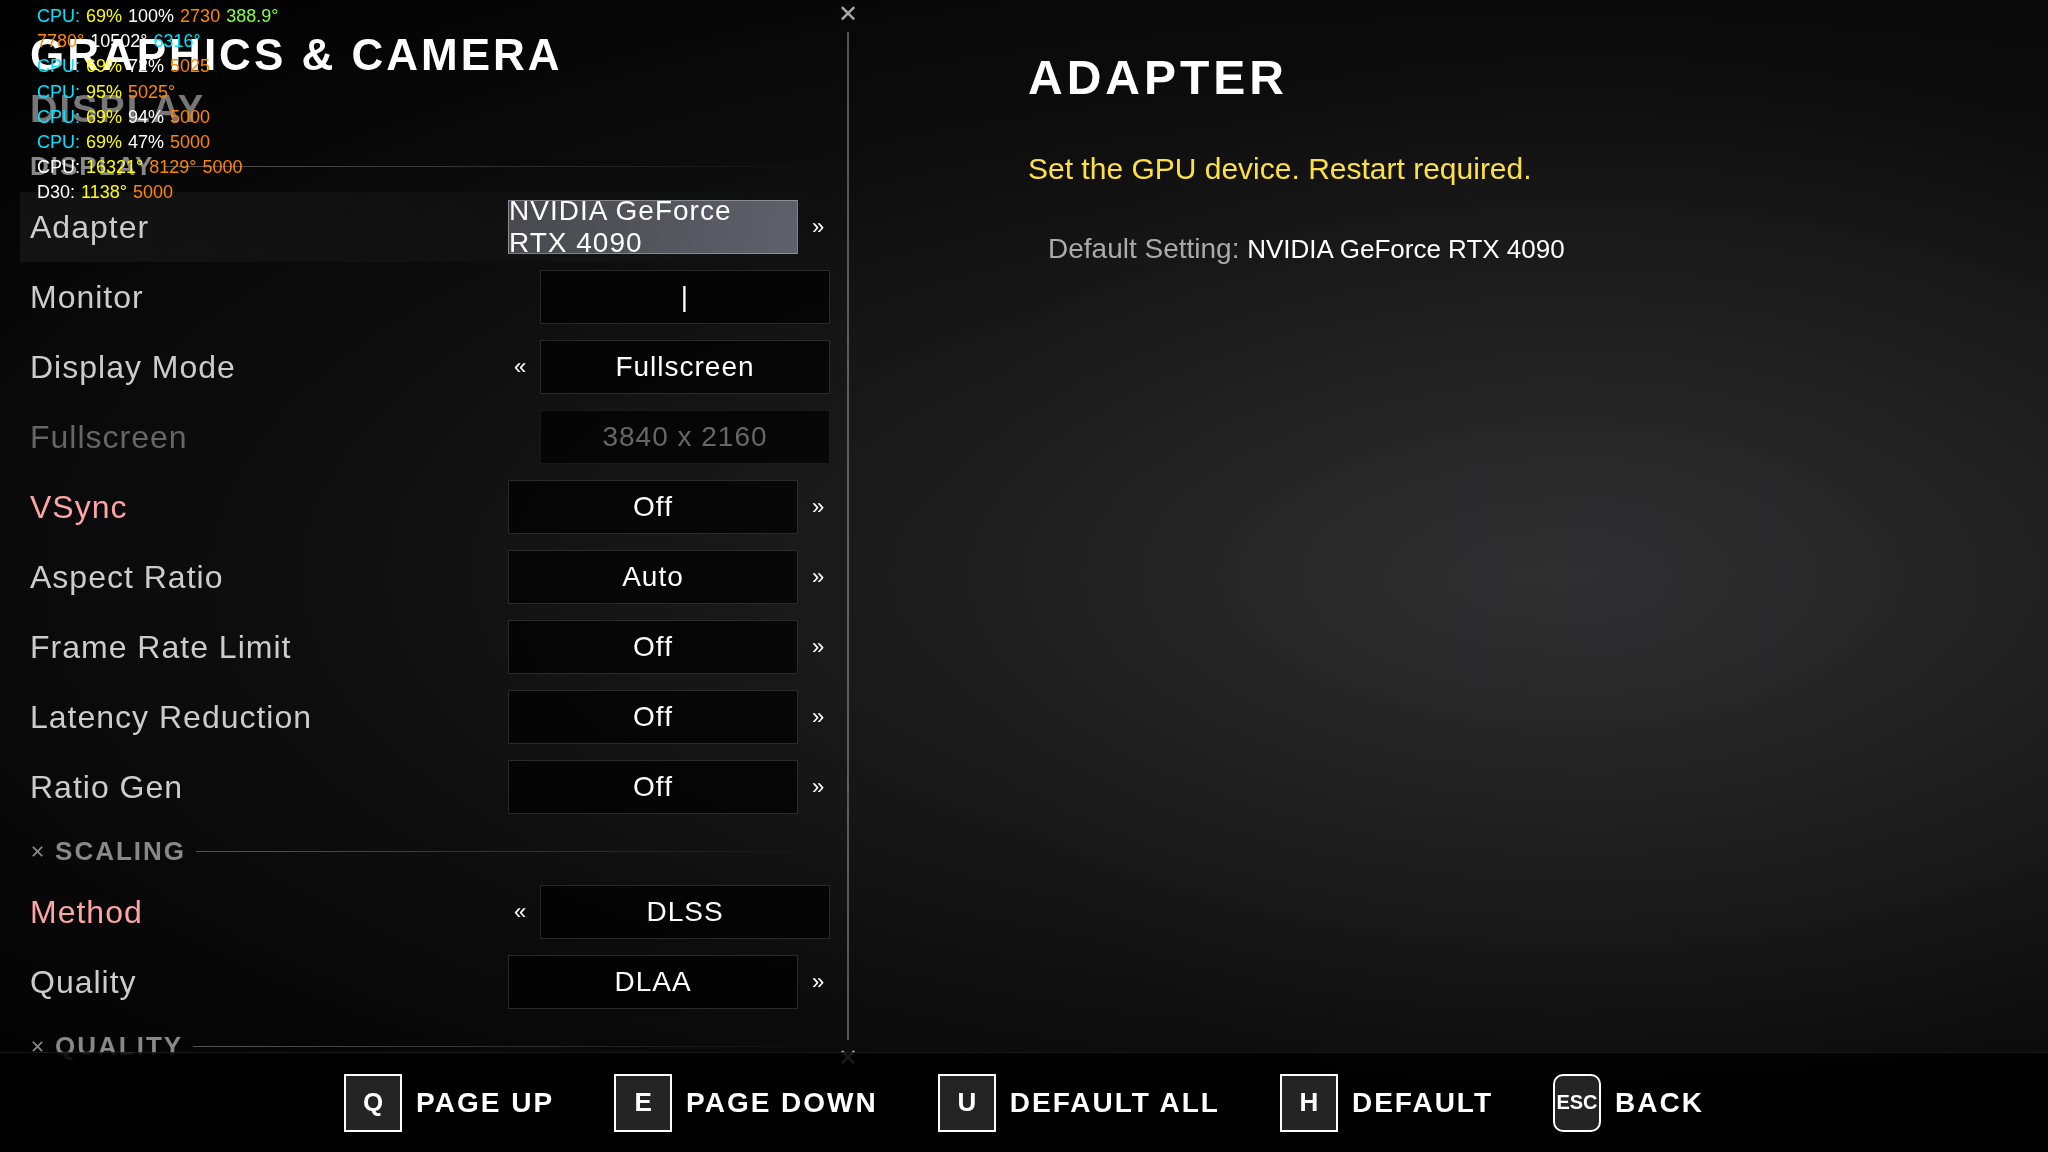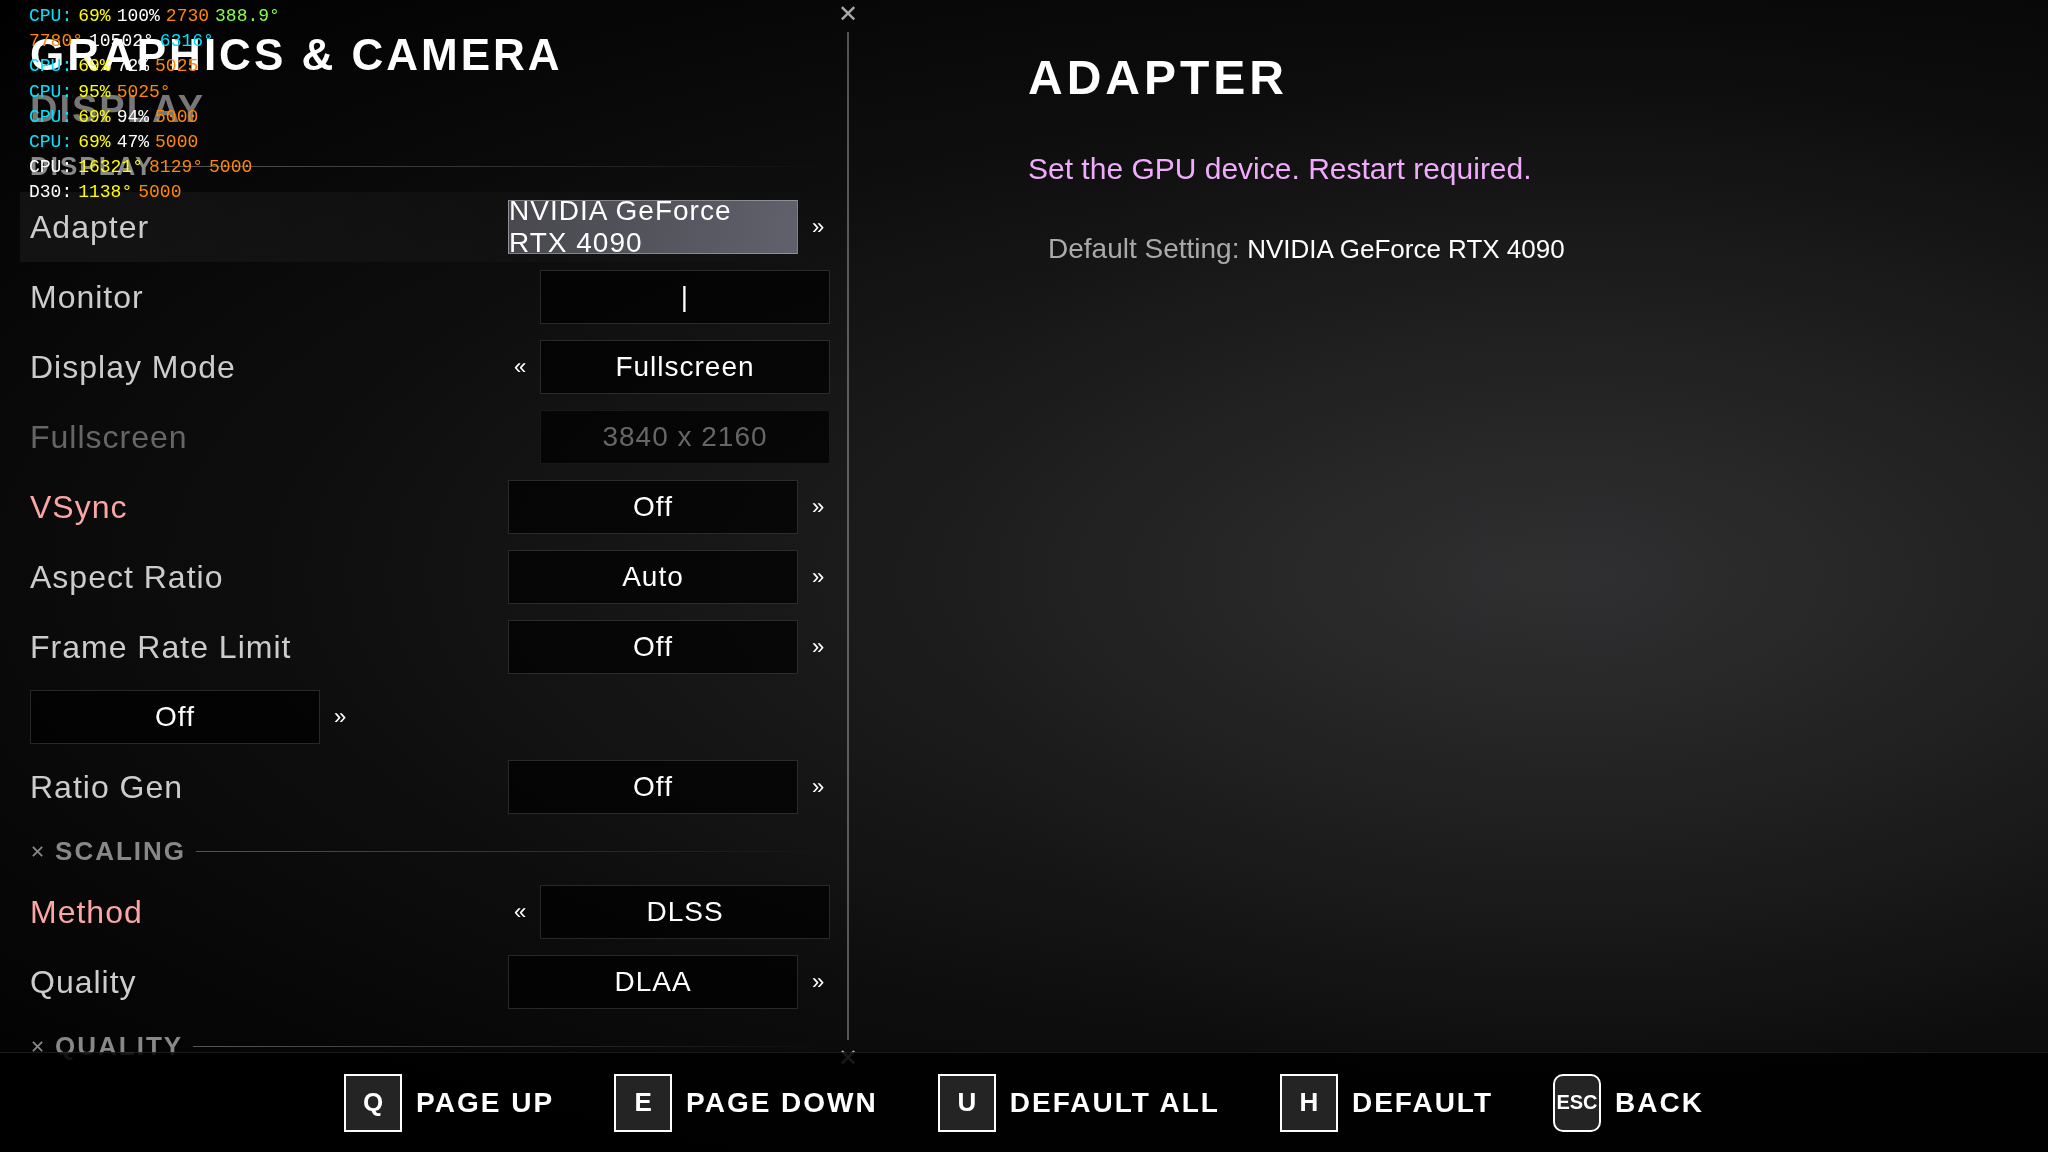--- a/index.html
+++ b/index.html
@@ -29,23 +29,23 @@
       width: 1100px;
       height: 1152px;
       background: radial-gradient(ellipse at 60% 50%, rgba(80,80,90,0.15) 0%, transparent 70%);
       z-index: 1;
     }
 
     
     .hud-overlay {
       position: absolute;
       top: 0;
-      left: 9px;
+      left: 17px;
       z-index: 10;
-      font-family: Liberation Mono, monospace;
+      font-family: Liberation Sans, sans-serif;
       font-size: 18px;
       line-height: 1.4;
       padding: 4px 20px;
     }
 
     .hud-line {
       display: flex;
       gap: 6px;
       white-space: nowrap;
     }
@@ -228,21 +228,21 @@
       font-size: 48px;
       font-weight: bold;
       color: #ffffff;
       letter-spacing: 4px;
       text-transform: uppercase;
       margin-bottom: 40px;
     }
 
     .info-description {
       font-size: 30px;
-      color: #f0abfc;
+      color: #fde047;
       line-height: 1.6;
       margin-bottom: 40px;
     }
 
     .info-default {
       font-size: 28px;
       color: #aaaaaa;
     }
 
     .info-default-label {
@@ -438,20 +438,21 @@
 
     <div class="setting-row">
       <div class="setting-label">Frame Rate Limit</div>
       <div class="setting-control">
         <div class="setting-value-box">Off</div>
         <span class="nav-arrow nav-arrow-right">»</span>
       </div>
     </div>
 
     <div class="setting-row">
+      <div class="setting-label">Latency Reduction</div>
       <div class="setting-control">
         <div class="setting-value-box">Off</div>
         <span class="nav-arrow nav-arrow-right">»</span>
       </div>
     </div>
 
     <div class="setting-row">
       <div class="setting-label">Ratio Gen</div>
       <div class="setting-control">
         <div class="setting-value-box">Off</div>

